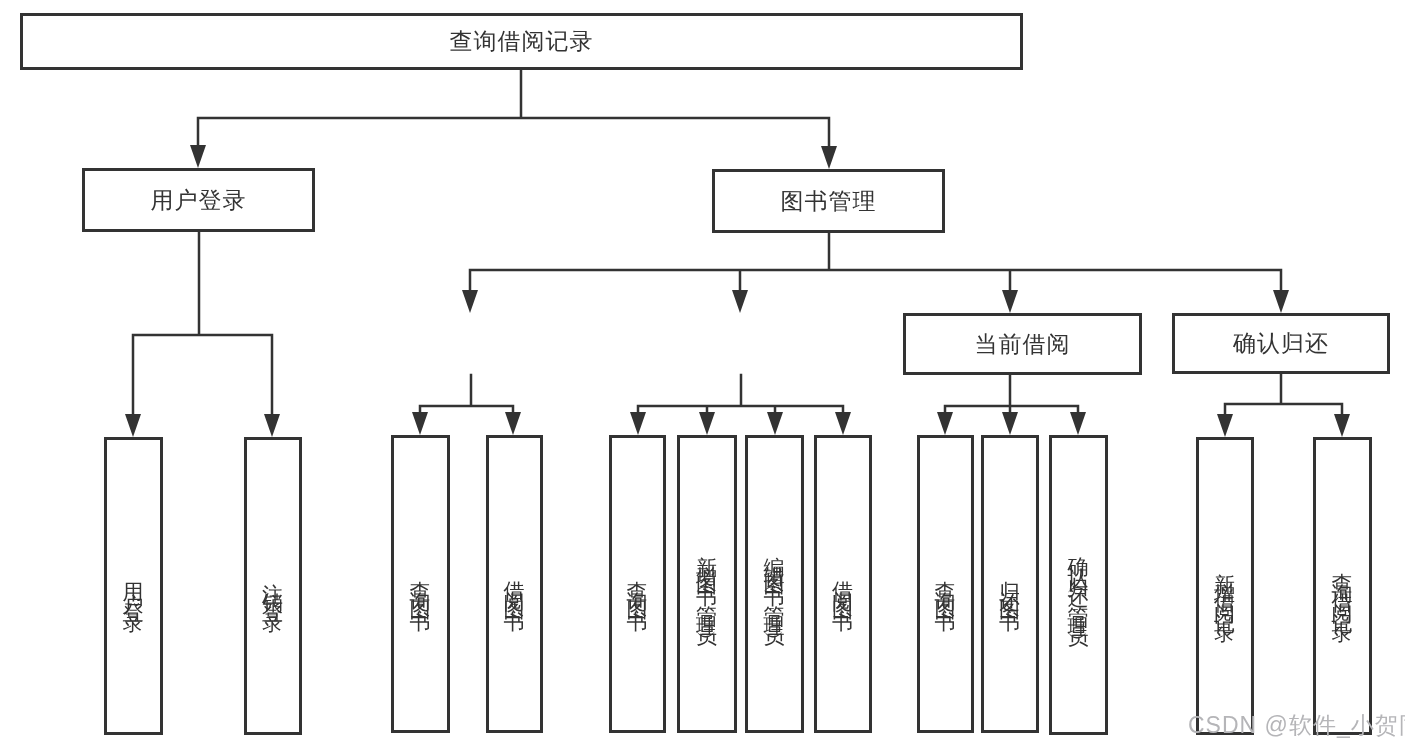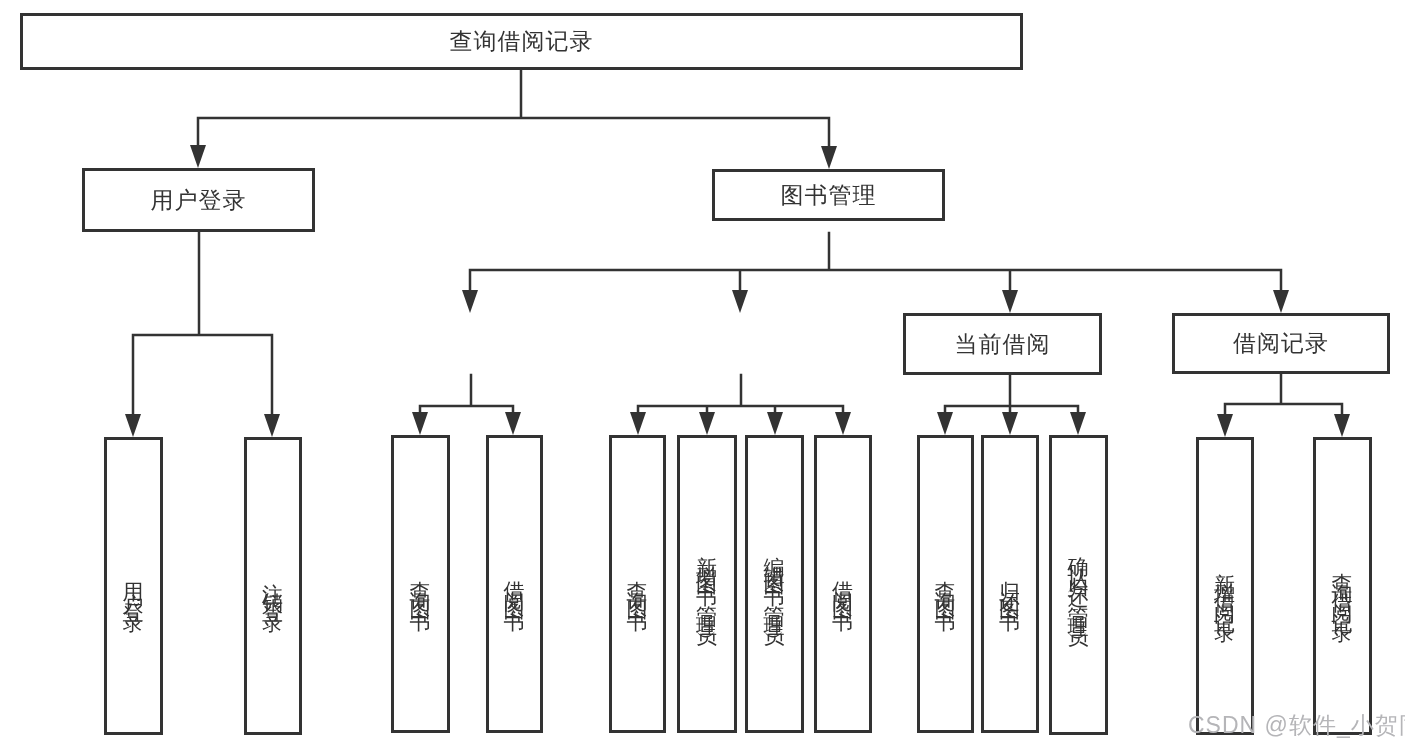--- a/index.html
+++ b/index.html
@@ -87,29 +87,29 @@
     </g>
   </svg>
 
   <div class="node h" style="left:20px; top:13px; width:1003px; height:57px">
     <span>查询借阅记录</span>
   </div>
 
   <div class="node h" style="left:82px; top:168px; width:233px; height:64px">
     <span>用户登录</span>
   </div>
-  <div class="node h" style="left:712px; top:169px; width:233px; height:52px">
+  <div class="node h" style="left:712px; top:169px; width:233px; height:64px">
     <span>图书管理</span>
   </div>
 
-  <div class="node h" style="left:903px; top:313px; width:199px; height:62px">
+  <div class="node h" style="left:903px; top:313px; width:239px; height:62px">
     <span>当前借阅</span>
   </div>
   <div class="node h" style="left:1172px; top:313px; width:218px; height:61px">
-    <span>借阅记录</span>
+    <span>确认归还</span>
   </div>
 
   <div class="node v" style="left:104px; top:437px; width:59px; height:298px">
     <span class="vtext">用户登录</span>
   </div>
   <div class="node v" style="left:244px; top:437px; width:58px; height:298px">
     <span class="vtext">注销登录</span>
   </div>
 
   <div class="node v" style="left:391px; top:435px; width:59px; height:298px">

